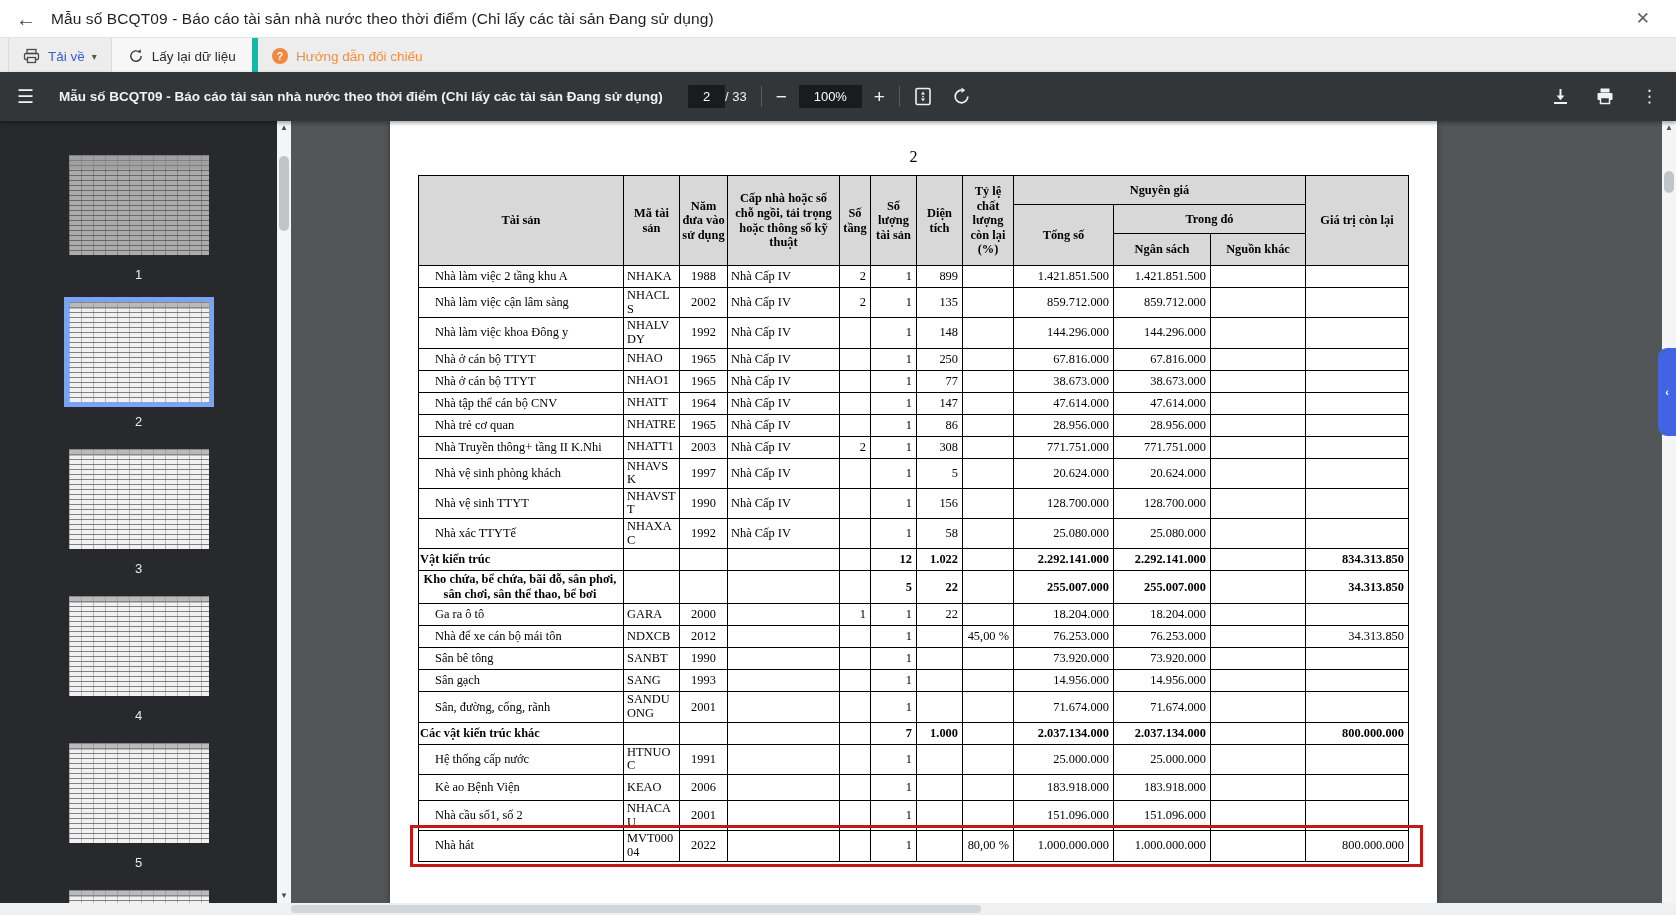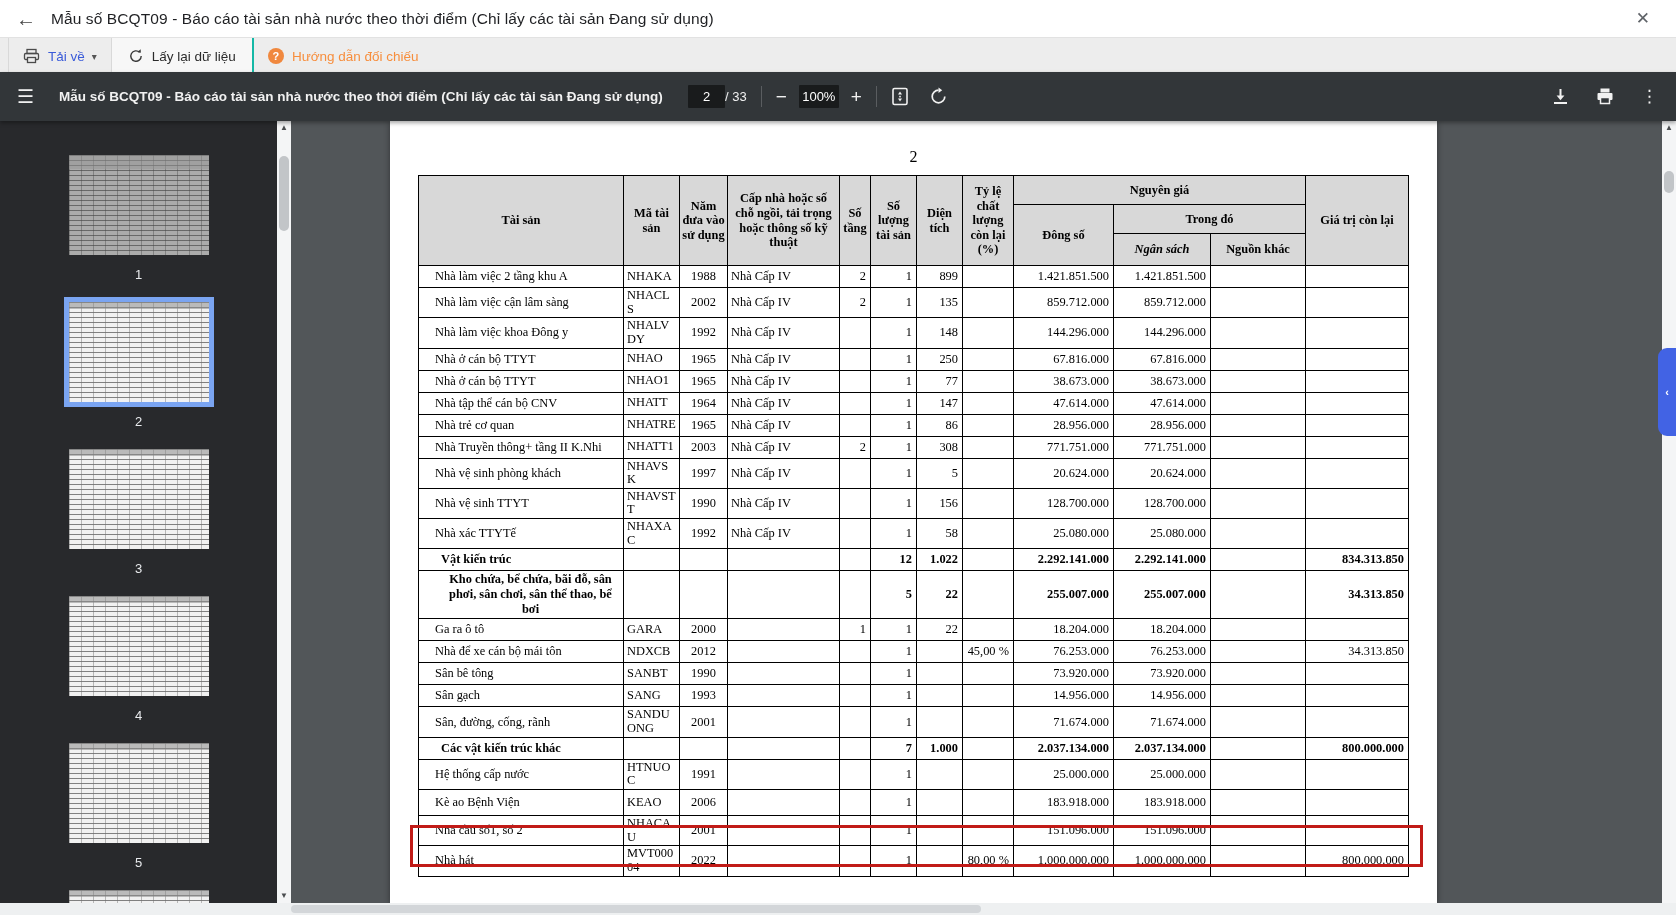--- a/index.html
+++ b/index.html
@@ -6,36 +6,36 @@
   body{width:1676px;height:915px;overflow:hidden;background:#525659;font-family:"Liberation Sans",sans-serif;position:relative;}
   
   .titlebar{position:absolute;top:0;left:0;right:0;height:37px;background:#fff;border-bottom:1px solid #e2e2e2;display:flex;align-items:center;}
   .back{font-size:20px;color:#444;margin-left:16px;cursor:pointer;line-height:1;}
   .wtitle{font-size:15.5px;color:#1f2023;margin-left:15px;letter-spacing:.1px;}
   .close{margin-left:auto;margin-right:26px;font-size:17px;color:#5f6368;cursor:pointer;}
   
   .actionbar{position:absolute;top:38px;left:0;right:0;height:36px;background:#ededed;display:flex;align-items:stretch;}
   .seg{display:flex;align-items:center;padding:0 14px;}
   .seg1{border-left:1px solid #d9d9d9;border-right:1px solid #d9d9d9;margin-left:8px;}
-  .seg2{background:#f7f7f7;border-right:2px solid #14b8a6;padding:0 16px;}
+  .seg2{background:#f7f7f7;border-right:6px solid #14b8a6;padding:0 16px;}
   .seg3{padding:0 14px;}
   .dl-label{color:#3a5bd9;font-size:13.5px;margin:0 7px 0 8px;}
   .caret{font-size:10px;color:#555;}
   .rl-label{color:#2b2b2b;font-size:13.5px;margin-left:8px;}
   .help-badge{width:16px;height:16px;border-radius:50%;background:#f0883e;color:#fff;font-size:11px;font-weight:bold;display:flex;align-items:center;justify-content:center;}
   .guide-label{color:#f78e3d;font-size:13.5px;margin-left:8px;}
   .aicon{display:block;}
   
   .pdfbar{position:absolute;top:72px;left:0;right:0;height:49px;background:#323639;color:#f1f1f1;display:flex;align-items:center;box-shadow:0 2px 4px rgba(0,0,0,.35);z-index:5;}
   .menu{font-size:19px;color:#f1f1f1;margin-left:17px;cursor:pointer;}
   .ptitle{font-size:13.5px;font-weight:bold;margin-left:25px;white-space:nowrap;}
   .pagectl{position:absolute;left:688px;top:0;height:49px;display:flex;align-items:center;}
   .numbox{background:#191b1c;color:#fff;font-size:13px;text-align:center;line-height:23px;height:23px;border-radius:1px;}
   .pgbox{width:37px;}
-  .zoombox{width:40px;margin:16px 12px;}
+  .zoombox{width:63px;margin:16px 12px;}
   .slash{font-size:13px;white-space:pre;}
   .vsep{width:1px;height:21px;background:#5a5d60;margin:0 14px;}
   .tbtn{color:#f1f1f1;font-size:19px;cursor:pointer;display:flex;align-items:center;}
   .righticons{margin-left:auto;display:flex;align-items:center;gap:27px;margin-right:18px;}
   .more{font-size:17px;letter-spacing:0;}
   
   .viewer{position:absolute;top:121px;left:0;right:0;bottom:0;background:#525659;}
   .thumbs{position:absolute;left:0;top:0;width:277px;bottom:12px;background:#28292c;overflow:hidden;padding-top:34px;box-sizing:border-box;}
   .thumb{text-align:center;margin-bottom:20px;}
   .tpage{width:140px;height:100px;margin:0 auto;background:
@@ -64,21 +64,21 @@
   .assets th,.assets td{border:1px solid #000;padding:1px 3px;overflow:hidden;}
   .assets thead th{background:#d8d8d8;font-weight:bold;text-align:center;vertical-align:middle;line-height:1.18;font-size:12.4px;padding:2px 2px;}
   .assets tbody tr{height:22px;}
   .assets td.c-name{text-align:left;padding-left:16px;}
   .assets td.c-code{text-align:left;word-break:break-all;line-height:1.1;}
   .assets td.c-year{text-align:center;}
   .assets td.c-grade{text-align:left;}
   .assets td.c-num{text-align:right;padding-right:4px;}
   .assets td.c-money{text-align:right;padding-right:4px;}
   .assets tr.group td{font-weight:bold;}
-  .assets tr.group td.c-name{padding-left:22px;}
+  .assets tr.group td.c-name{padding-left:1px;}
   .assets td.center{text-align:center;padding-left:2px;margin-left:6px;}
   .red-box{position:absolute;left:20px;right:14px;border:3px solid #c11b17;pointer-events:none;}
   
   .side-tab{position:absolute;right:0;top:227px;width:18px;height:88px;background:#4263e4;border-radius:9px 0 0 9px;z-index:8;display:flex;align-items:center;justify-content:center;cursor:pointer;}
   .side-tab span{color:#fff;font-size:11px;font-weight:bold;}
   svg{display:block;}
 </style>
 </head>
 <body>
 
@@ -219,25 +219,25 @@
             <th rowspan="3">Năm đưa vào sử dụng</th>
             <th rowspan="3">Cấp nhà hoặc số chỗ ngồi, tải trọng hoặc thông số kỹ thuật</th>
             <th rowspan="3">Số tầng</th>
             <th rowspan="3">Số lượng tài sản</th>
             <th rowspan="3">Diện tích</th>
             <th rowspan="3">Tỷ lệ chất lượng còn lại (%)</th>
             <th colspan="3" style="height:24px;">Nguyên giá</th>
             <th rowspan="3">Giá trị còn lại</th>
           </tr>
           <tr>
-            <th rowspan="2">Đông số</th>
+            <th rowspan="2">Tổng số</th>
             <th colspan="2" style="height:24px;">Trong đó</th>
           </tr>
           <tr>
-            <th style="height:27px;font-style:italic;">Ngân sách</th>
+            <th style="height:27px;">Ngân sách</th>
             <th>Nguồn khác</th>
           </tr>
         </thead>
         <tbody>
             <tr class="">
               <td class="c-name">Nhà làm việc 2 tầng khu A</td>
               <td class="c-code">NHAKA</td>
               <td class="c-year">1988</td>
               <td class="c-grade">Nhà Cấp IV</td>
               <td class="c-num">2</td>

